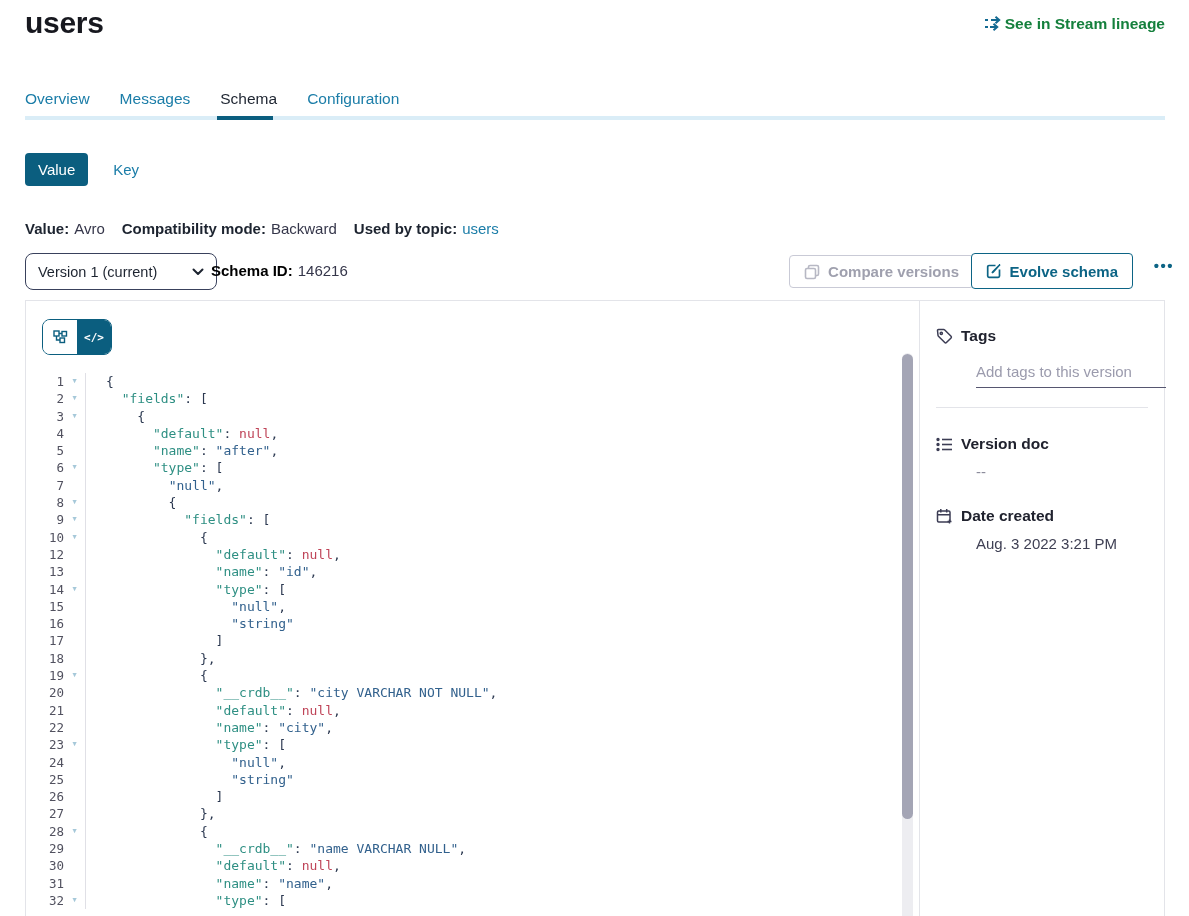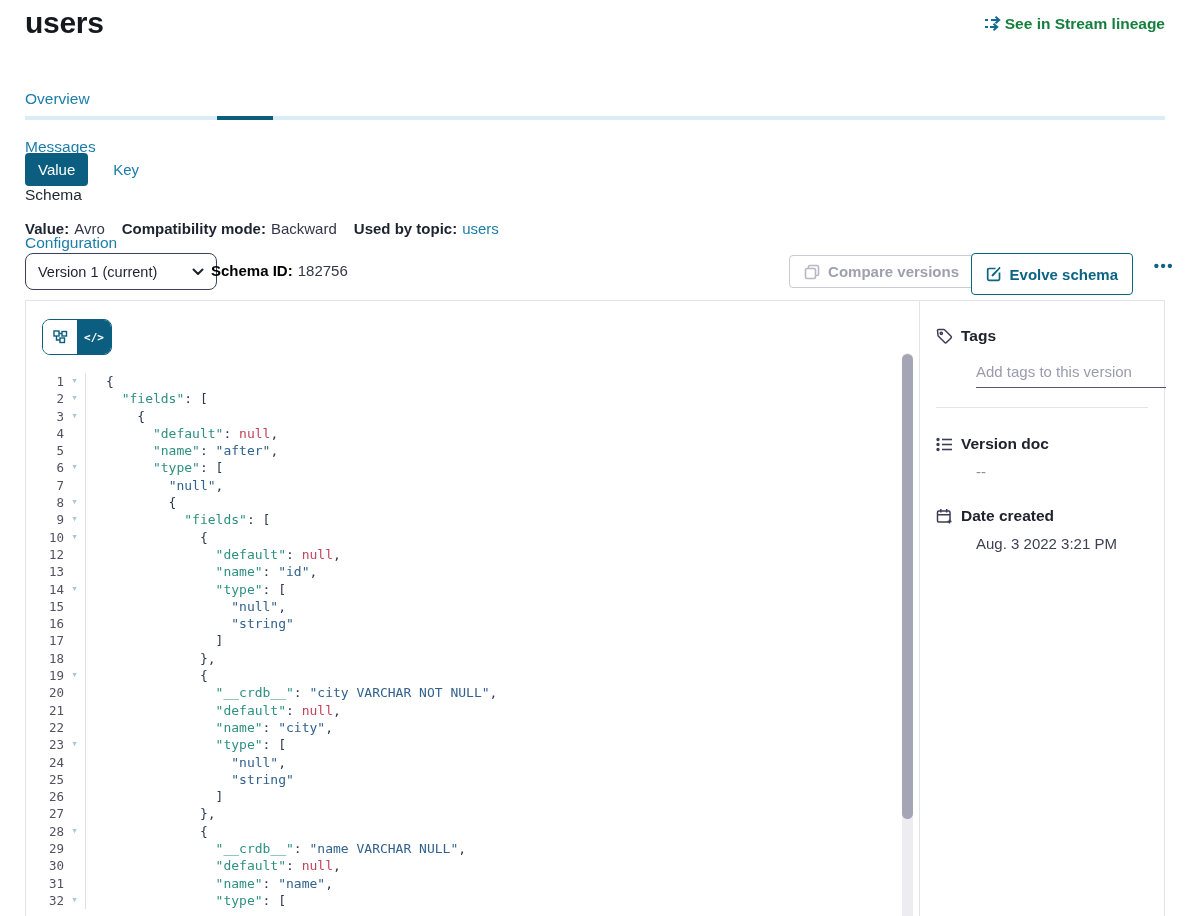--- a/index.html
+++ b/index.html
@@ -6,21 +6,21 @@
   html,body { width:1189px; height:916px; background:#ffffff; overflow:hidden;
               font-family:"Liberation Sans", sans-serif; color:#21222e; }
 
   
   .page-title { position:absolute; left:25px; top:6px; font-size:30px; font-weight:700;
                 letter-spacing:-0.3px; color:#17181f; }
   .lineage-link { position:absolute; right:24px; top:15px; display:flex; 
                   gap:2px; color:#15803d; font-size:15.5px; font-weight:700; cursor:pointer; }
 
   
-  .tabs { position:absolute; left:25px; top:90px; display:flex; gap:30px; font-size:15.5px;flex-direction:column; }
+  .tabs { position:absolute; left:25px; top:90px; display:flex; gap:30px; font-size:15.5px; }
   .tab { color:#1b7da8; cursor:pointer; font-weight:400; }
   .tab.active { color:#1d2430; font-weight:400; }
   .tabline-light { position:absolute; left:25px; top:116px; width:1140px; height:4px;
                    background:#daedf7; }
   .tabline-active { position:absolute; left:217px; top:116px; width:56px; height:4px;
                     background:#0b5e7f; }
 
   
   .vk-row { position:absolute; left:25px; top:153px; display:flex; align-items:center; }
   .value-btn { background:#0b5e7f; color:#fff; font-size:15px; padding:8px 13px;
@@ -40,21 +40,21 @@
                     display:flex; align-items:center; padding:0 12px; font-size:14.5px;
                     color:#1d2430; cursor:pointer; justify-content:space-between; }
   .schema-id { position:absolute; left:211px; top:262px; font-size:15px; }
   .schema-id b { font-weight:700; color:#000000;text-align:center; }
   .schema-id span.v { color:#35364a; margin-left:5px; }
 
   .compare-btn { position:absolute; right:215px; top:255px; height:33px; display:flex;
                  align-items:center; gap:8px; padding:0 14px; border:1px solid #c9cad6;
                  border-radius:4px; background:#fff; color:#9fa0ae; font-size:15px;
                  font-weight:700; font-family:inherit; }
-  .evolve-btn { position:absolute; right:56px; top:253px; height:42px; display:flex;
+  .evolve-btn { position:absolute; right:56px; top:253px; height:36px; display:flex;
                 align-items:center; gap:8px; padding:0 14px; border:1.5px solid #0c6485;
                 border-radius:4px; background:#fff; color:#0c6485; font-size:15px;
                 font-weight:700; cursor:pointer; font-family:inherit; }
   .more-btn { position:absolute; right:15px; top:257px; border:none; background:none;
               color:#0c6485; font-size:15px; font-weight:700; letter-spacing:1.5px;
               cursor:pointer; font-family:inherit; }
 
   
   .main-panel { position:absolute; left:25px; top:300px; width:1140px; height:640px;
                 border:1px solid #e3e4e9; border-bottom:none; display:flex; background:#fff; }
@@ -143,21 +143,21 @@
 
 <div class="version-select">
   <span>Version 1 (current)</span>
   <span class="side-icon" style="width:12px;color:#1d2430;">
     <svg width="12" height="8" viewBox="0 0 12 8" fill="none" stroke="currentColor" stroke-width="2" stroke-linecap="round" stroke-linejoin="round">
         <path d="M1.5 1.5 L6 6 L10.5 1.5"></path>
       </svg>
   </span>
 </div>
 <div class="schema-id">
-  <b>Schema ID:</b><span class="v">182756</span>
+  <b>Schema ID:</b><span class="v">146216</span>
 </div>
 
 <button class="compare-btn">
   <span class="side-icon" style="width:16px;color:#b7b8c4;">
     <svg width="16" height="16" viewBox="0 0 16 16" fill="none" stroke="currentColor" stroke-width="1.6">
       <rect x="4.5" y="1.5" width="10" height="10" rx="1.5"></rect>
         <rect x="1.5" y="4.5" width="10" height="10" rx="1.5" fill="#ffffff"></rect>
     </svg>
   </span>
   <span>Compare versions</span>

